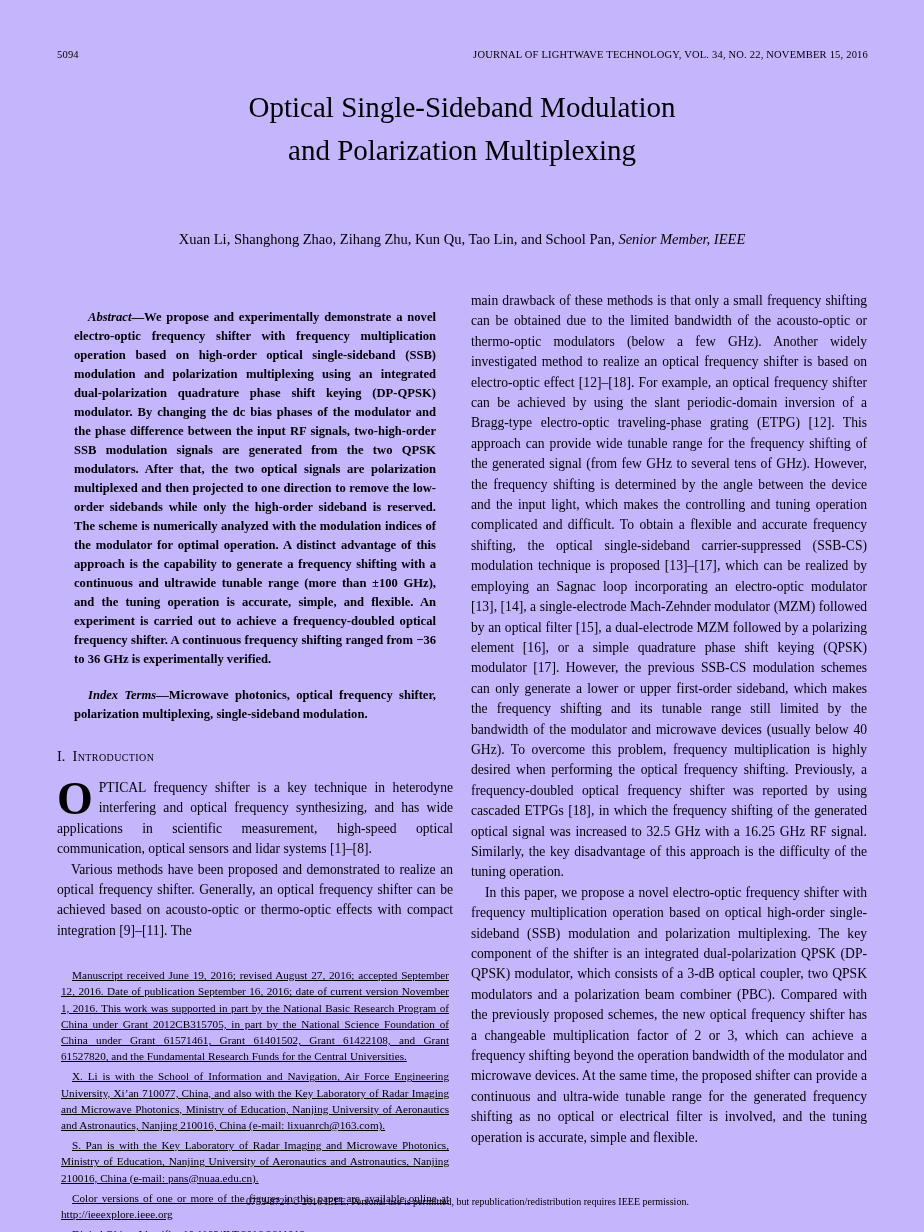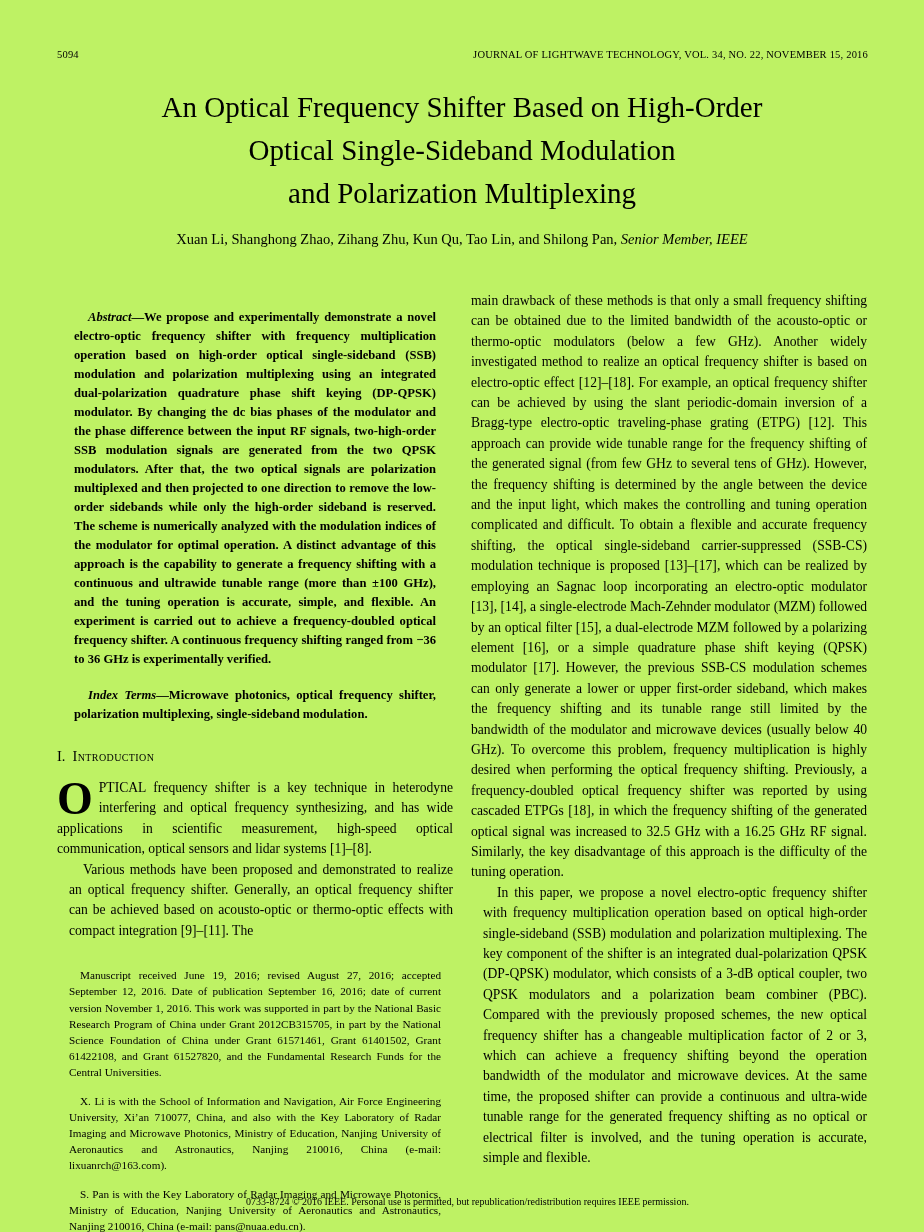--- a/index.html
+++ b/index.html
@@ -1,20 +1,20 @@
 <!DOCTYPE html>
 <html><head>
 <meta charset="utf-8">
 <style>
   html, body { margin: 0; padding: 0; background: #ffffff; }
   .page {
     position: relative;
     width: 924px;
     height: 1232px;
-    background: #bef264;
+    background: #c4b5fd;
     color: #000000;
     font-family: "Liberation Serif", "DejaVu Serif", serif;
     overflow: hidden;
     box-sizing: border-box;
   }
   .running-header {
     position: absolute;
     top: 49px;
     left: 57px;
     right: 56px;
@@ -69,37 +69,38 @@
     font-size: 14.5px;
   }
   .sec-num { margin-right: 7px; }
   .sc { font-variant: small-caps; letter-spacing: 0.4px; }
   .body-p {
     margin: 0;
     font-size: 13.6px;
     line-height: 20.4px;
     text-align: justify;
   }
-  .indent { text-indent: 14px; margin-left: 12px; }
+  .indent { text-indent: 14px; }
   .dropcap {
     float: left;
     font-size: 46px;
     line-height: 36px;
     font-weight: bold;
     margin: 3px 6px 0 0;
   }
   .footnotes {
     margin-top: 26px;
     font-size: 11.2px;
     line-height: 16.2px;
   }
   .footnotes p {
-    margin: 12px;
+    margin: 4px;
     text-indent: 11px;
     text-align: justify;
+    text-decoration: underline;
   }
   .page-footer {
     position: absolute;
     bottom: 22px;
     left: 0;
     right: 0;
     text-align: center;
     font-size: 10px;
     line-height: 16px;
     padding-left: 11px;
@@ -109,26 +110,25 @@
 <body>
 
 <div class="page">
 
   <div class="running-header">
     <span>5094</span>
     <span>JOURNAL OF LIGHTWAVE TECHNOLOGY, VOL. 34, NO. 22, NOVEMBER 15, 2016</span>
   </div>
 
   <h1 class="title">
-    <span class="title-line">An Optical Frequency Shifter Based on High-Order</span>
     <span class="title-line">Optical Single-Sideband Modulation</span>
     <span class="title-line">and Polarization Multiplexing</span>
   </h1>
 
-  <div class="authors"><span>Xuan Li, Shanghong Zhao, Zihang Zhu, Kun Qu, Tao Lin, and Shilong Pan, </span><span class="italic">Senior Member, IEEE</span></div>
+  <div class="authors"><span>Xuan Li, Shanghong Zhao, Zihang Zhu, Kun Qu, Tao Lin, and School Pan, </span><span class="italic">Senior Member, IEEE</span></div>
 
   <div class="columns">
 
     <div class="col">
       <p class="abstract"><span class="abs-label">Abstract</span><span>—We propose and experimentally demonstrate a novel electro-optic frequency shifter with frequency multiplication operation based on high-order optical single-sideband (SSB) modulation and polarization multiplexing using an integrated dual-polarization quadrature phase shift keying (DP-QPSK) modulator. By changing the dc bias phases of the modulator and the phase difference between the input RF signals, two-high-order SSB modulation signals are generated from the two QPSK modulators. After that, the two optical signals are polarization multiplexed and then projected to one direction to remove the low-order sidebands while only the high-order sideband is reserved. The scheme is numerically analyzed with the modulation indices of the modulator for optimal operation. A distinct advantage of this approach is the capability to generate a frequency shifting with a continuous and ultrawide tunable range (more than ±100 GHz), and the tuning operation is accurate, simple, and flexible. An experiment is carried out to achieve a frequency-doubled optical frequency shifter. A continuous frequency shifting ranged from −36 to 36 GHz is experimentally verified.</span></p>
 
       <p class="abstract index-terms"><span class="abs-label">Index Terms</span><span>—Microwave photonics, optical frequency shifter, polarization multiplexing, single-sideband modulation.</span></p>
 
       <h2 class="section-heading"><span class="sec-num">I.</span><span class="sc">Introduction</span></h2>
 

